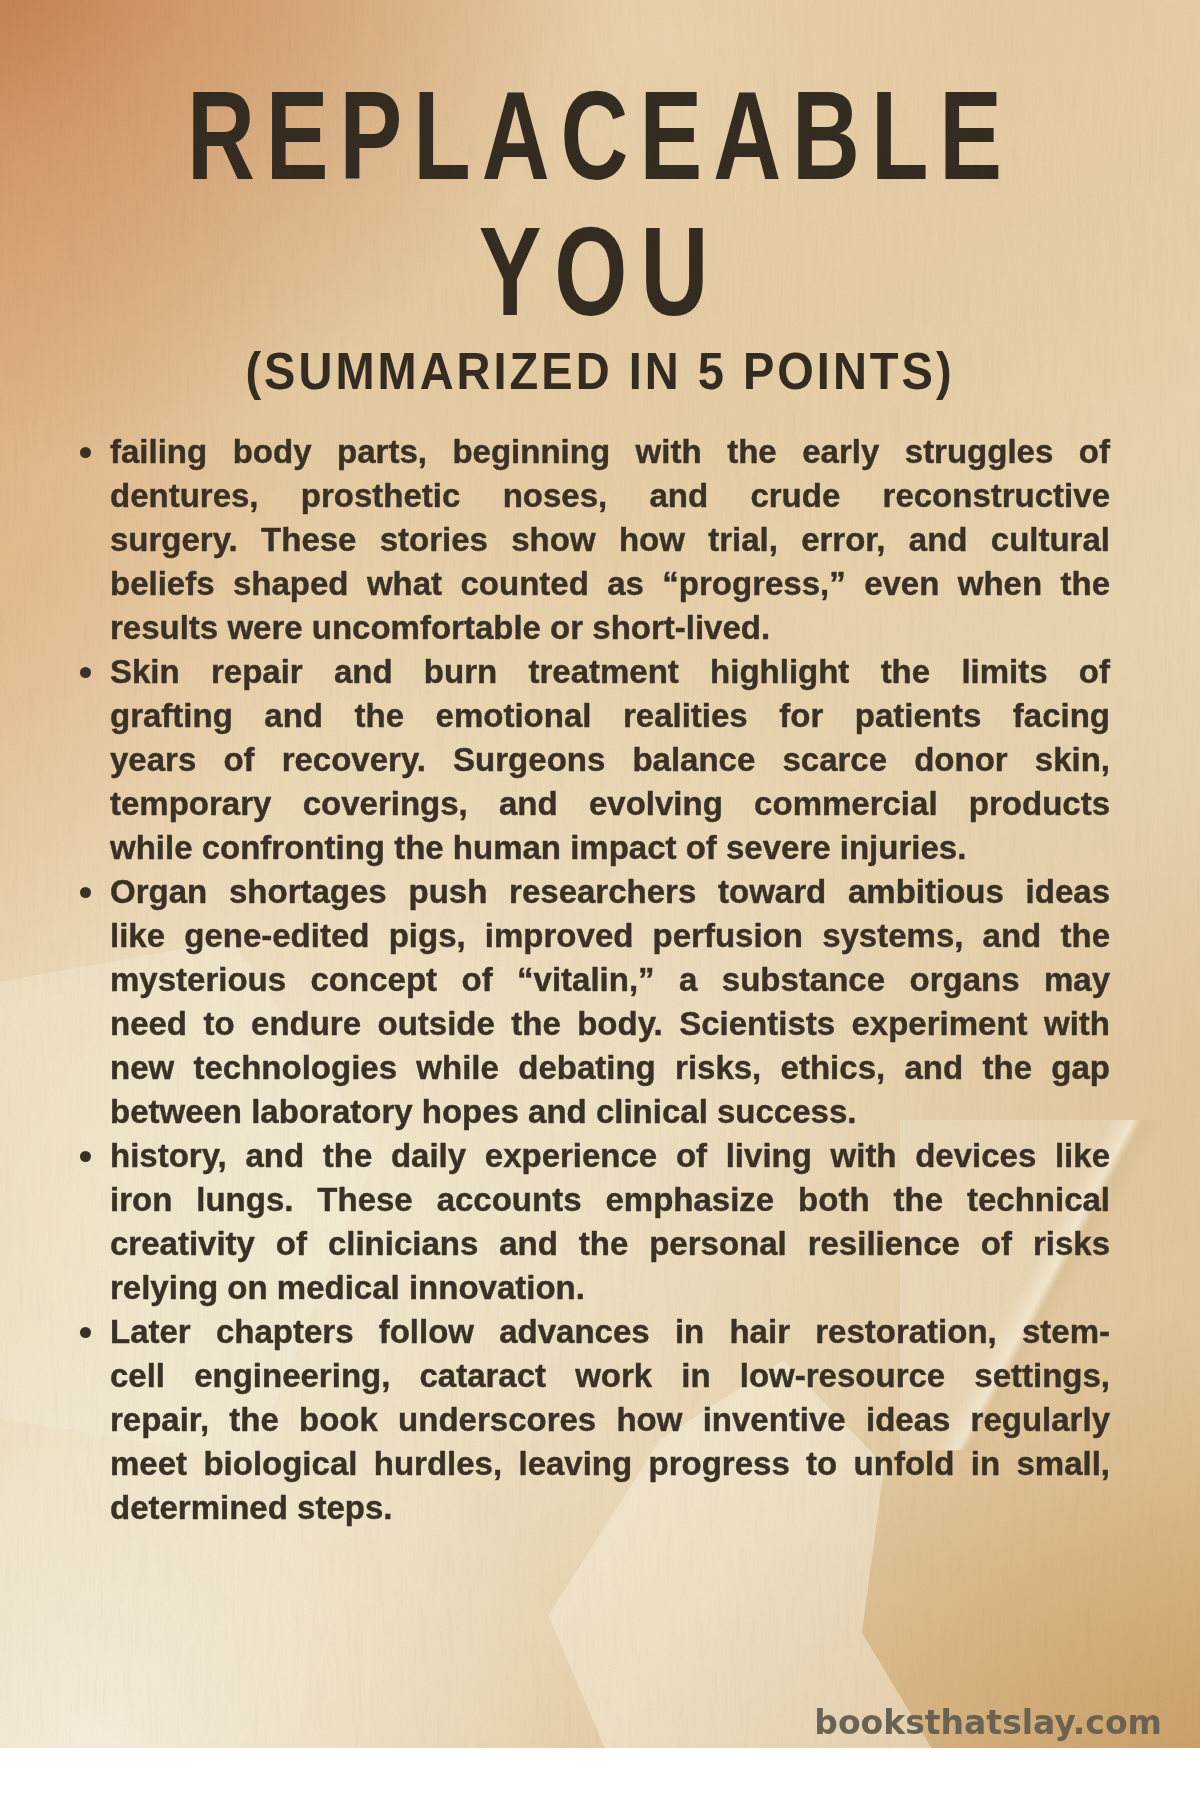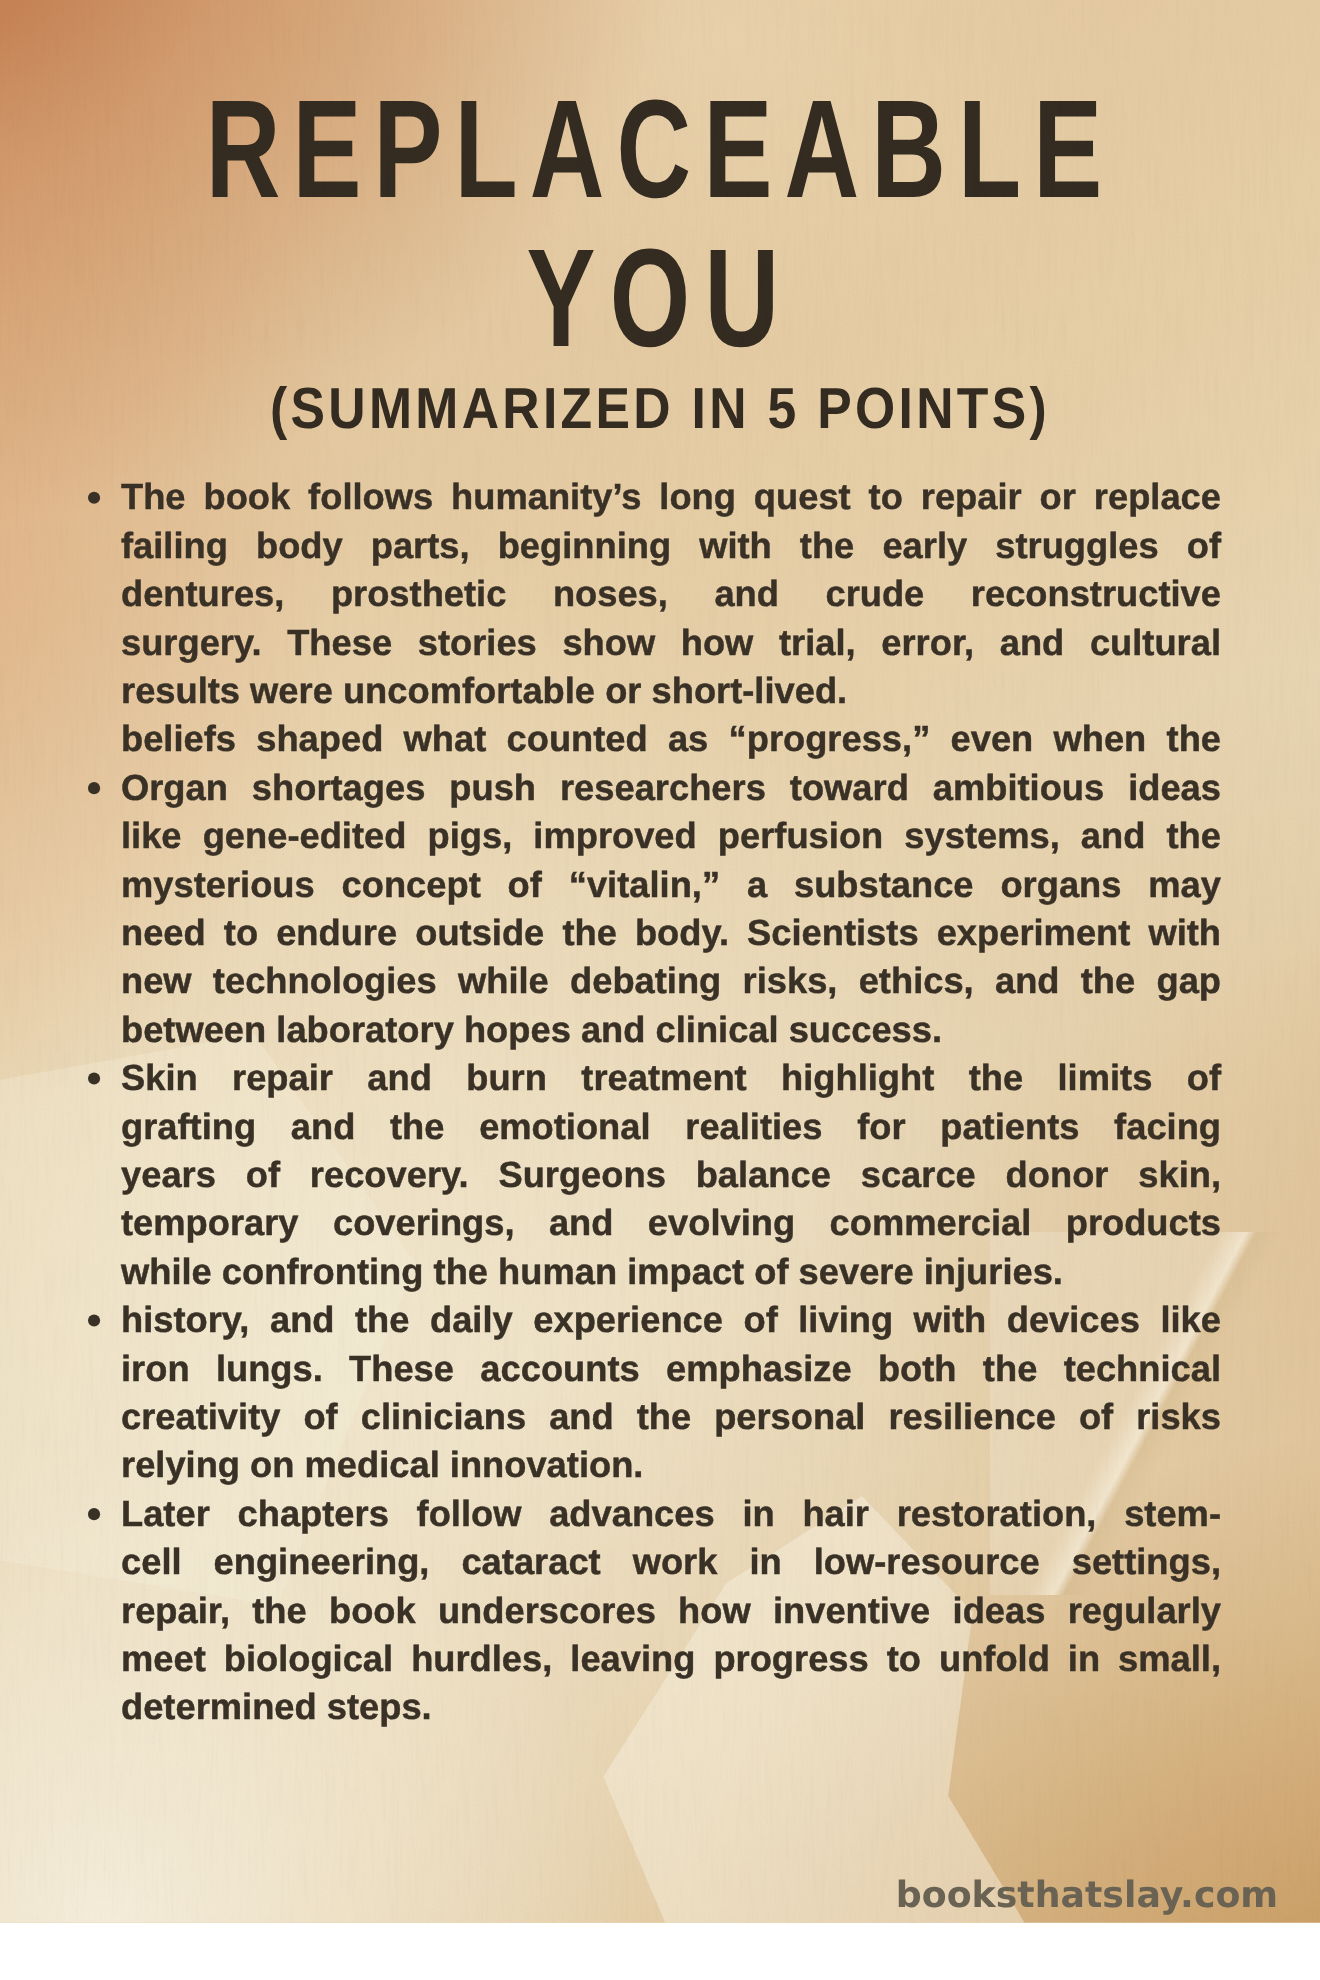--- a/index.html
+++ b/index.html
@@ -139,43 +139,42 @@
 
   <header class="title-block">
     <div class="title-line title-line-1">REPLACEABLE</div>
     <div class="title-line title-line-2">YOU</div>
     <div class="subtitle">(SUMMARIZED IN 5 POINTS)</div>
   </header>
 
   <div class="summary-list">
       <div class="bullet-item">
         <span class="bullet-dot"></span>
-        <div class="line">The book follows humanity’s long quest to repair or replace</div>
         <div class="line">failing body parts, beginning with the early struggles of</div>
         <div class="line">dentures, prosthetic noses, and crude reconstructive</div>
         <div class="line">surgery. These stories show how trial, error, and cultural</div>
+        <div class="line">beliefs shaped what counted as “progress,” even when the</div>
         <div class="line last">results were uncomfortable or short-lived.</div>
-        <div class="line">beliefs shaped what counted as “progress,” even when the</div>
+      </div>
+      <div class="bullet-item">
+        <span class="bullet-dot"></span>
+        <div class="line">Skin repair and burn treatment highlight the limits of</div>
+        <div class="line">grafting and the emotional realities for patients facing</div>
+        <div class="line">years of recovery. Surgeons balance scarce donor skin,</div>
+        <div class="line">temporary coverings, and evolving commercial products</div>
+        <div class="line last">while confronting the human impact of severe injuries.</div>
       </div>
       <div class="bullet-item">
         <span class="bullet-dot"></span>
         <div class="line">Organ shortages push researchers toward ambitious ideas</div>
         <div class="line">like gene-edited pigs, improved perfusion systems, and the</div>
         <div class="line">mysterious concept of “vitalin,” a substance organs may</div>
         <div class="line">need to endure outside the body. Scientists experiment with</div>
         <div class="line">new technologies while debating risks, ethics, and the gap</div>
         <div class="line last">between laboratory hopes and clinical success.</div>
-      </div>
-      <div class="bullet-item">
-        <span class="bullet-dot"></span>
-        <div class="line">Skin repair and burn treatment highlight the limits of</div>
-        <div class="line">grafting and the emotional realities for patients facing</div>
-        <div class="line">years of recovery. Surgeons balance scarce donor skin,</div>
-        <div class="line">temporary coverings, and evolving commercial products</div>
-        <div class="line last">while confronting the human impact of severe injuries.</div>
       </div>
       <div class="bullet-item">
         <span class="bullet-dot"></span>
         <div class="line">history, and the daily experience of living with devices like</div>
         <div class="line">iron lungs. These accounts emphasize both the technical</div>
         <div class="line">creativity of clinicians and the personal resilience of risks</div>
         <div class="line last">relying on medical innovation.</div>
       </div>
       <div class="bullet-item">
         <span class="bullet-dot"></span>

